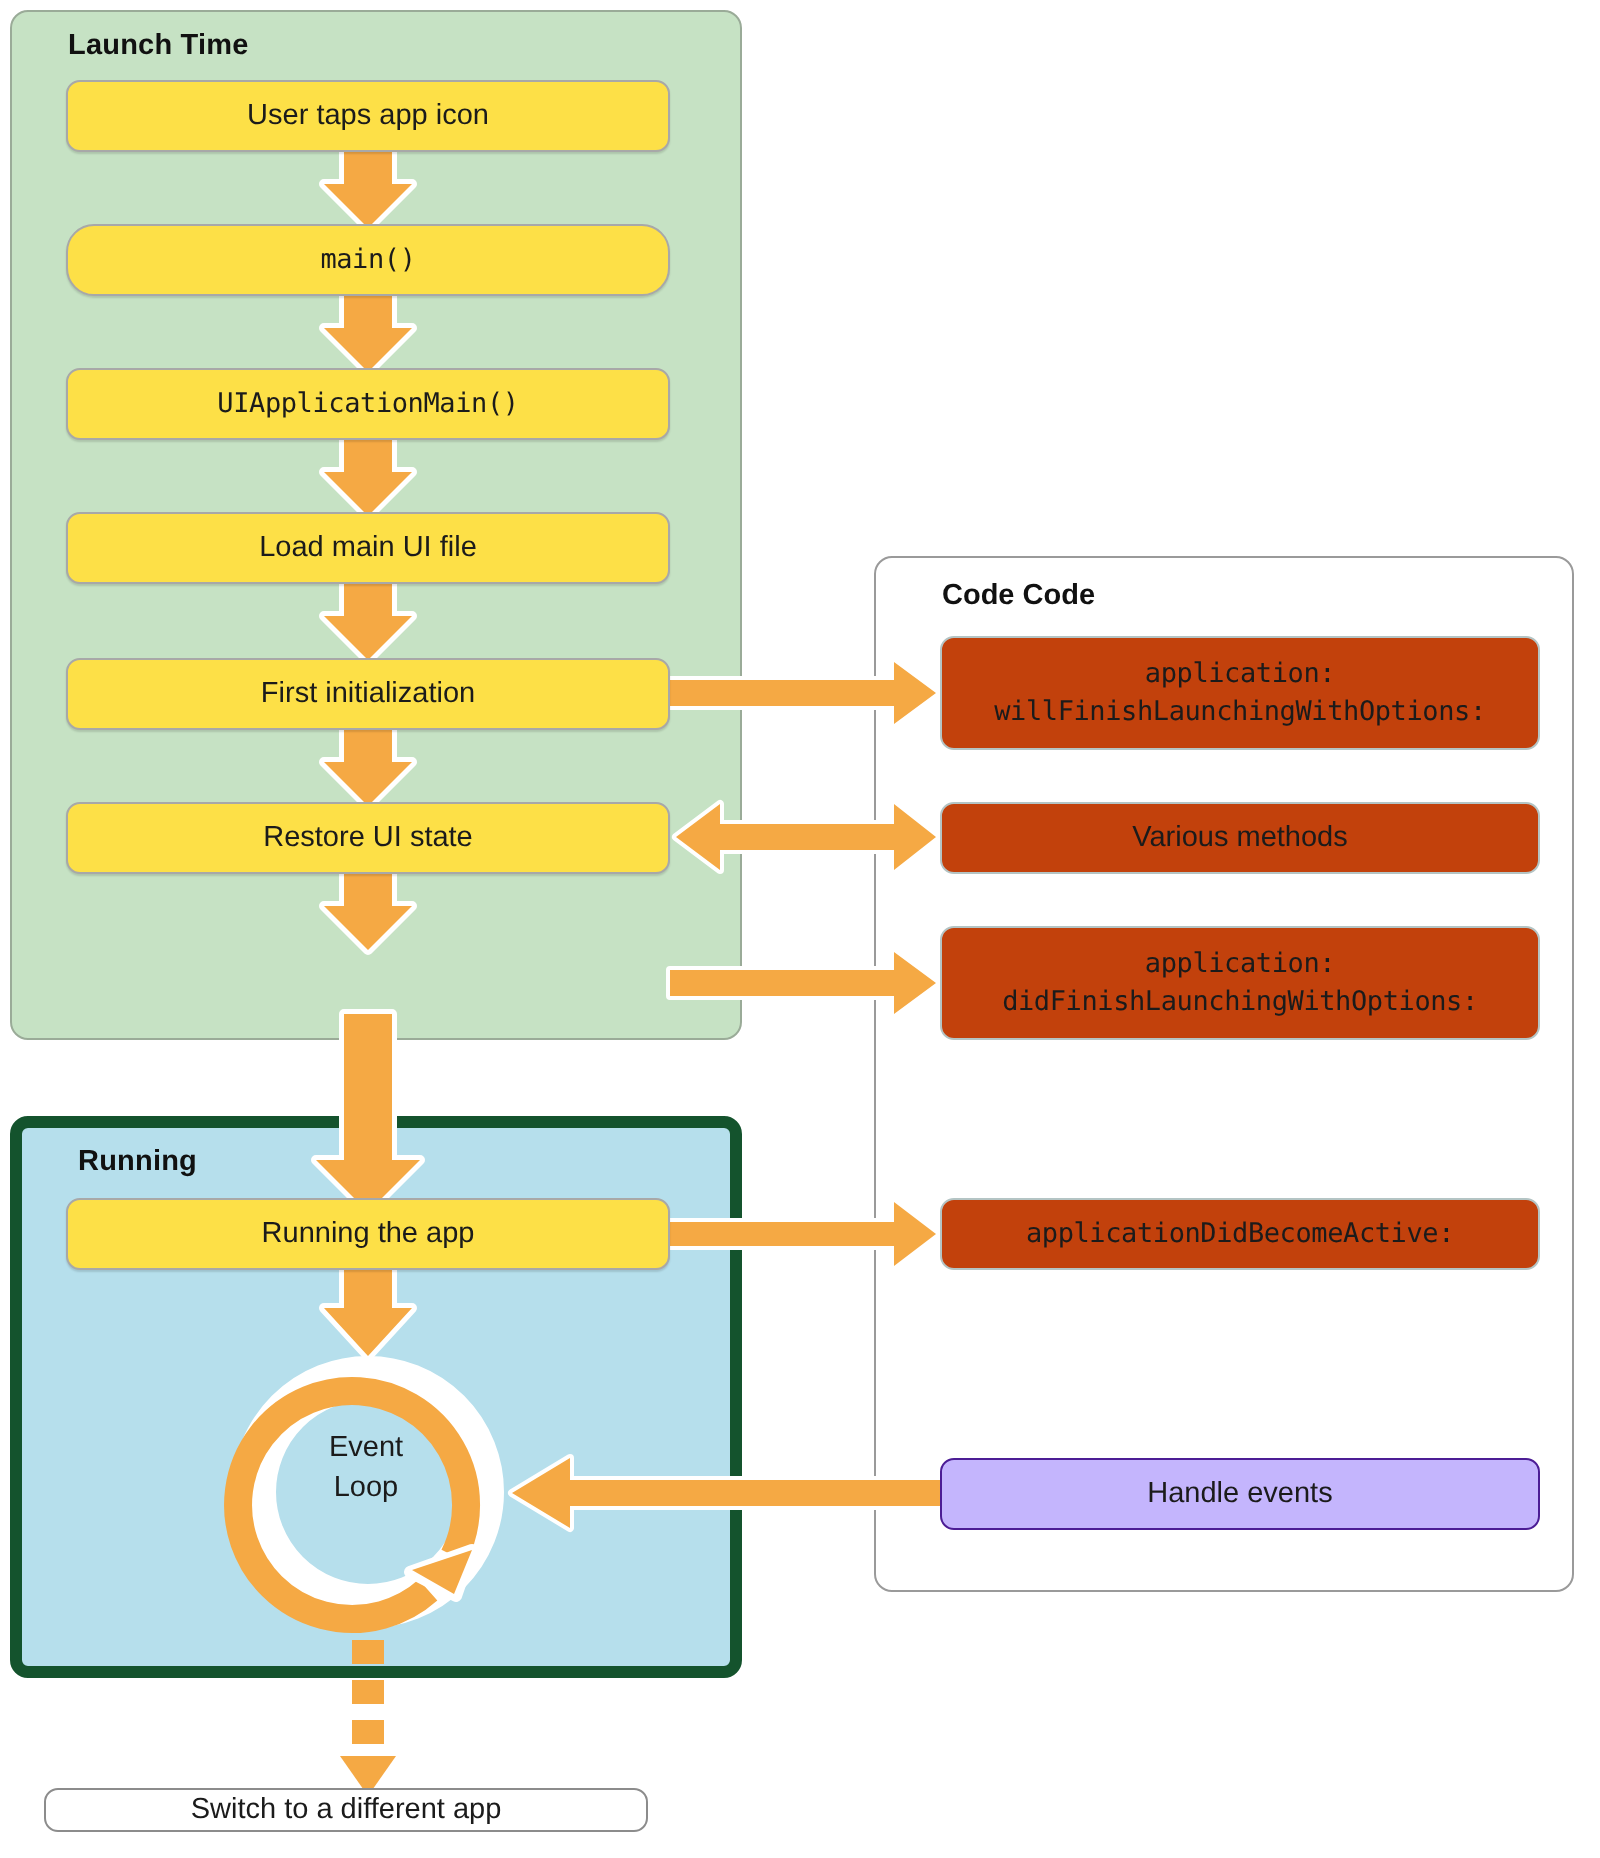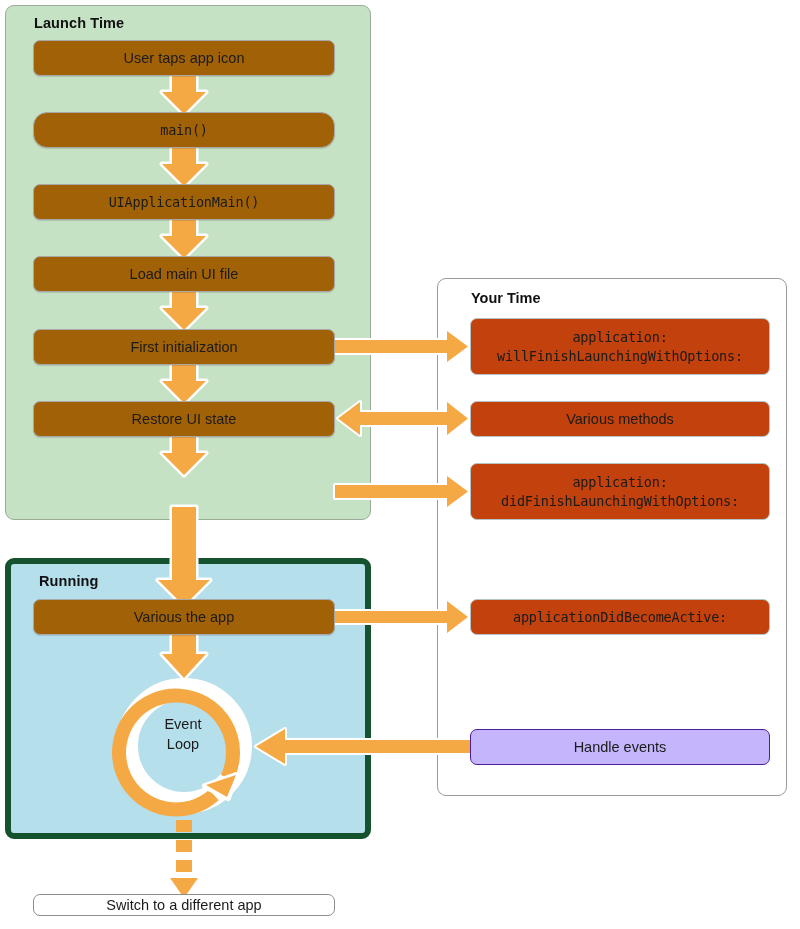--- a/index.html
+++ b/index.html
@@ -70,21 +70,21 @@
     display: flex;
     align-items: center;
     justify-content: center;
     text-align: center;
     font-size: 14.5px;
     color: #1b1b1b;
     line-height: 1.38;
     z-index: 5;
   }
   .node.gray {
-    background: #a16207;
+    background: #fde047;
     border: 1px solid #a8a8a8;
     box-shadow: 0 1px 1px rgba(0,0,0,0.13);
   }
   .node.teal {
     background: #c2410c;
     border: 1px solid #b4c4c4;
   }
   .node.salmon {
     background: #c4b5fd;
     border: 1px solid #4c1d95;
@@ -133,21 +133,21 @@
 
   <div class="phase-panel phase-launch">
     <div class="phase-title">Launch Time</div>
   </div>
 
   <div class="phase-panel phase-running">
     <div class="phase-title">Running</div>
   </div>
 
   <div class="code-panel">
-    <div class="code-panel-title">Your Time</div>
+    <div class="code-panel-title">Code Code</div>
   </div>
 
   <svg id="arrows" viewBox="0 0 800 929" width="800" height="929" xmlns="http://www.w3.org/2000/svg">
     <defs>
       
     </defs>
 
     <g>
       <path d="M 172 74 L 196 74 L 196 92 L 206 92 L 184 114 L 162 92 L 172 92 Z" fill="#ffffff" stroke="#ffffff" stroke-width="5" stroke-linejoin="round"></path>
       <path d="M 172 74 L 196 74 L 196 92 L 206 92 L 184 114 L 162 92 L 172 92 Z" fill="#f5a944"></path>
@@ -250,29 +250,29 @@
   <div class="node gray" style="left:33px; top:329px; width:302px; height:36px;">
     <span>First initialization</span>
   </div>
 
   <div class="node gray" style="left:33px; top:401px; width:302px; height:36px;">
     <span>Restore UI state</span>
   </div>
 
 
   <div class="node gray" style="left:33px; top:599px; width:302px; height:36px;">
-    <span>Various the app</span>
+    <span>Running the app</span>
   </div>
 
   <div class="loop-label">
     <div>Event</div>
     <div>Loop</div>
   </div>
 
-  <div class="node white" style="left:33px; top:894px; width:302px; height:22px;">
+  <div class="node white" style="left:22px; top:894px; width:302px; height:22px;">
     <span>Switch to a different app</span>
   </div>
 
   <div class="node teal mono" style="left:470px; top:318px; width:300px; height:57px; flex-direction:column;">
     <span>application:</span>
     <span>willFinishLaunchingWithOptions:</span>
   </div>
 
   <div class="node teal" style="left:470px; top:401px; width:300px; height:36px;">
     <span>Various methods</span>

